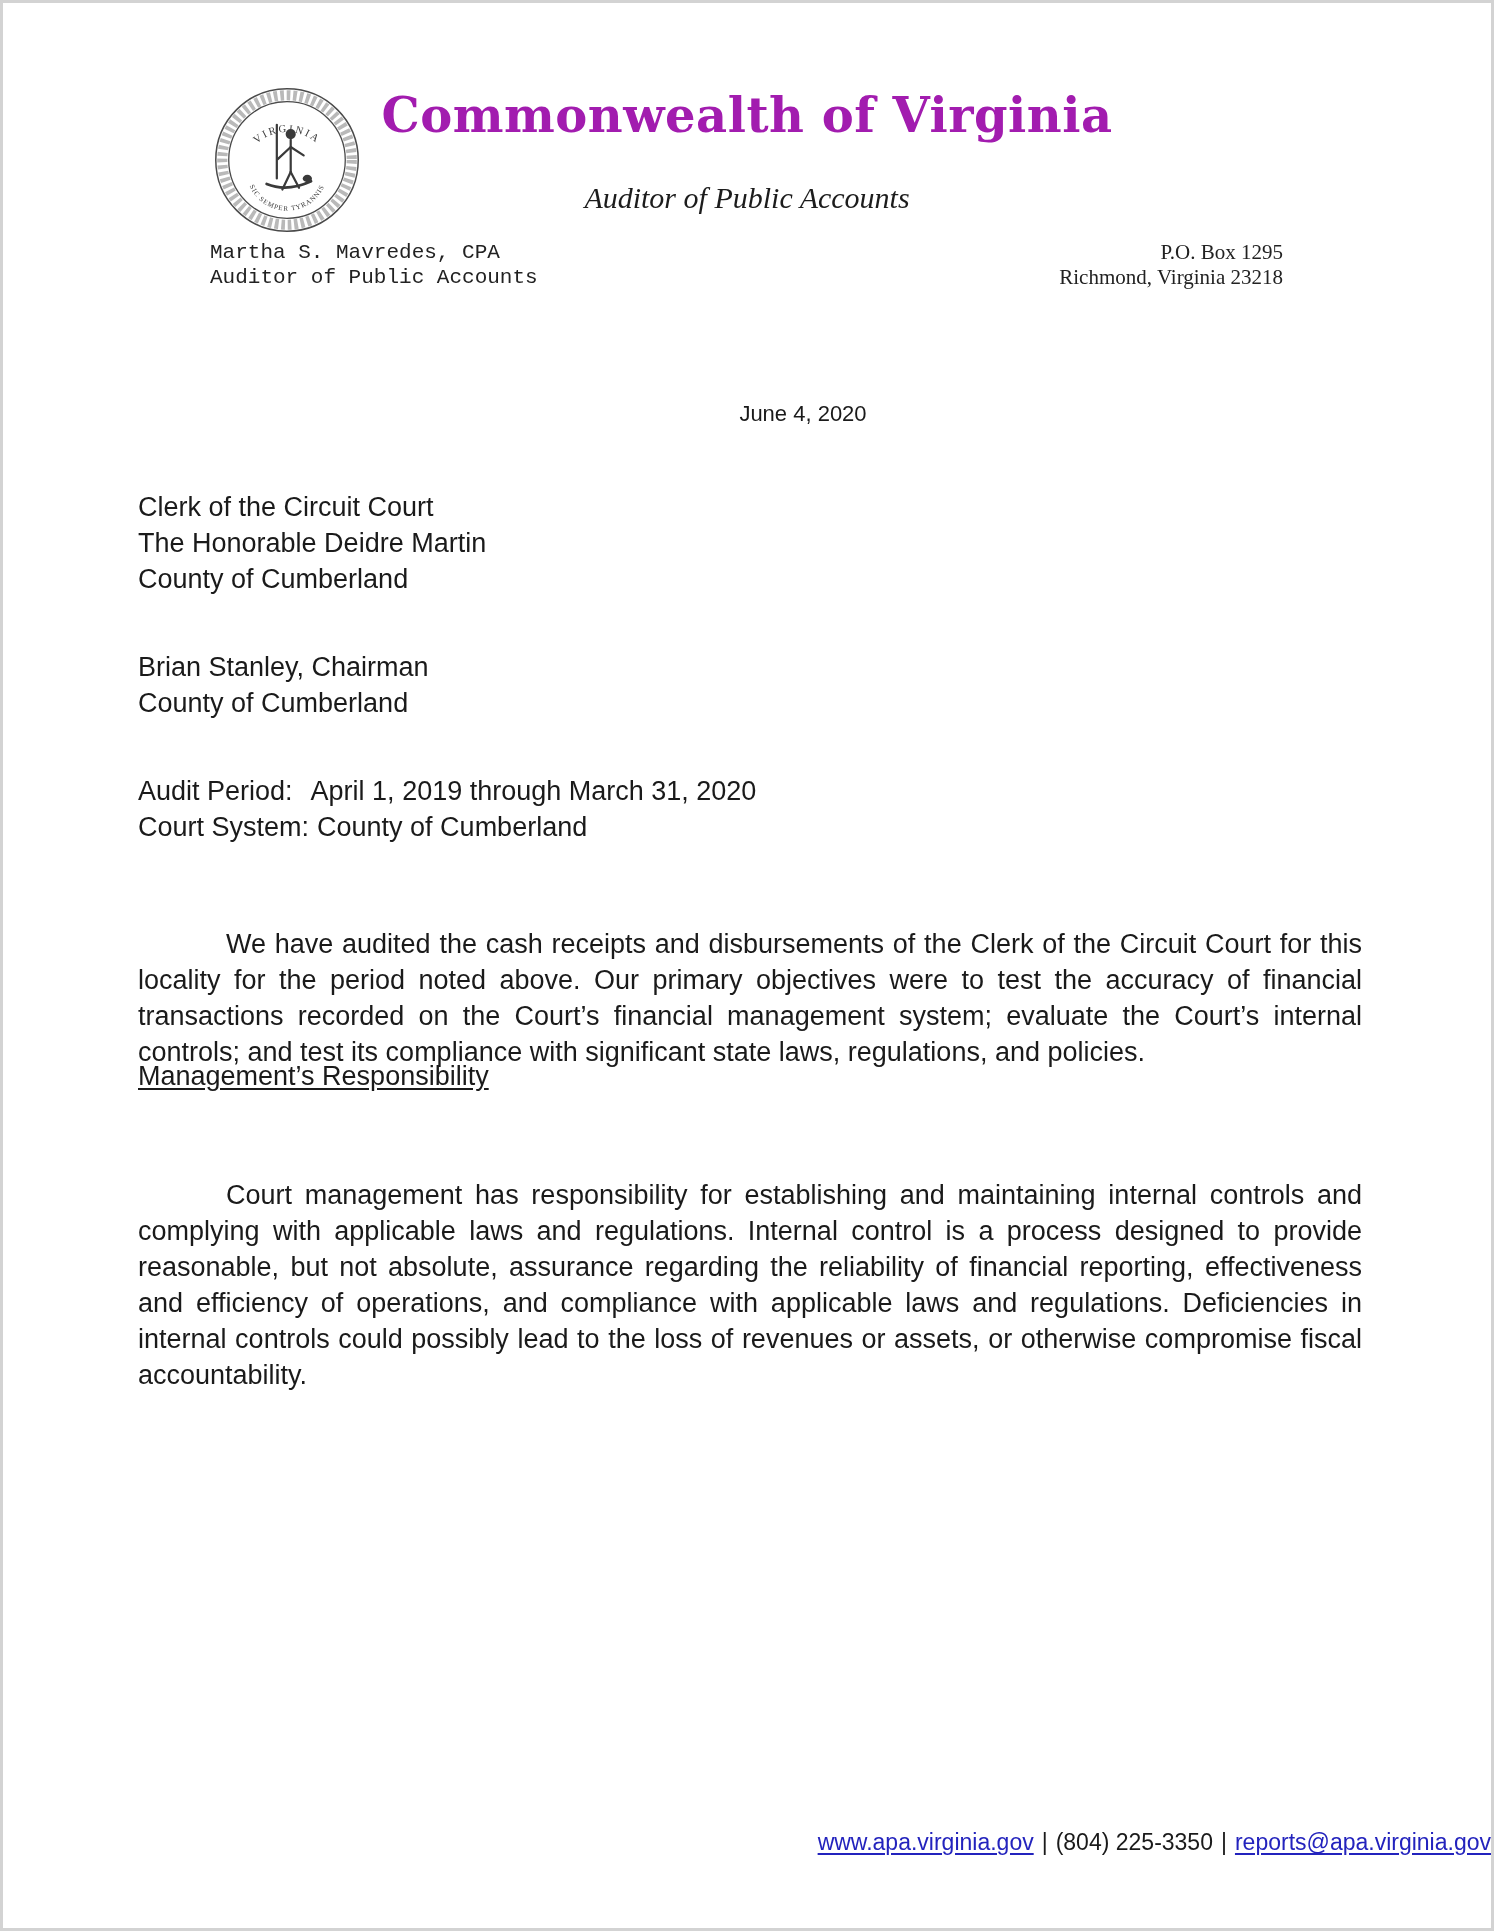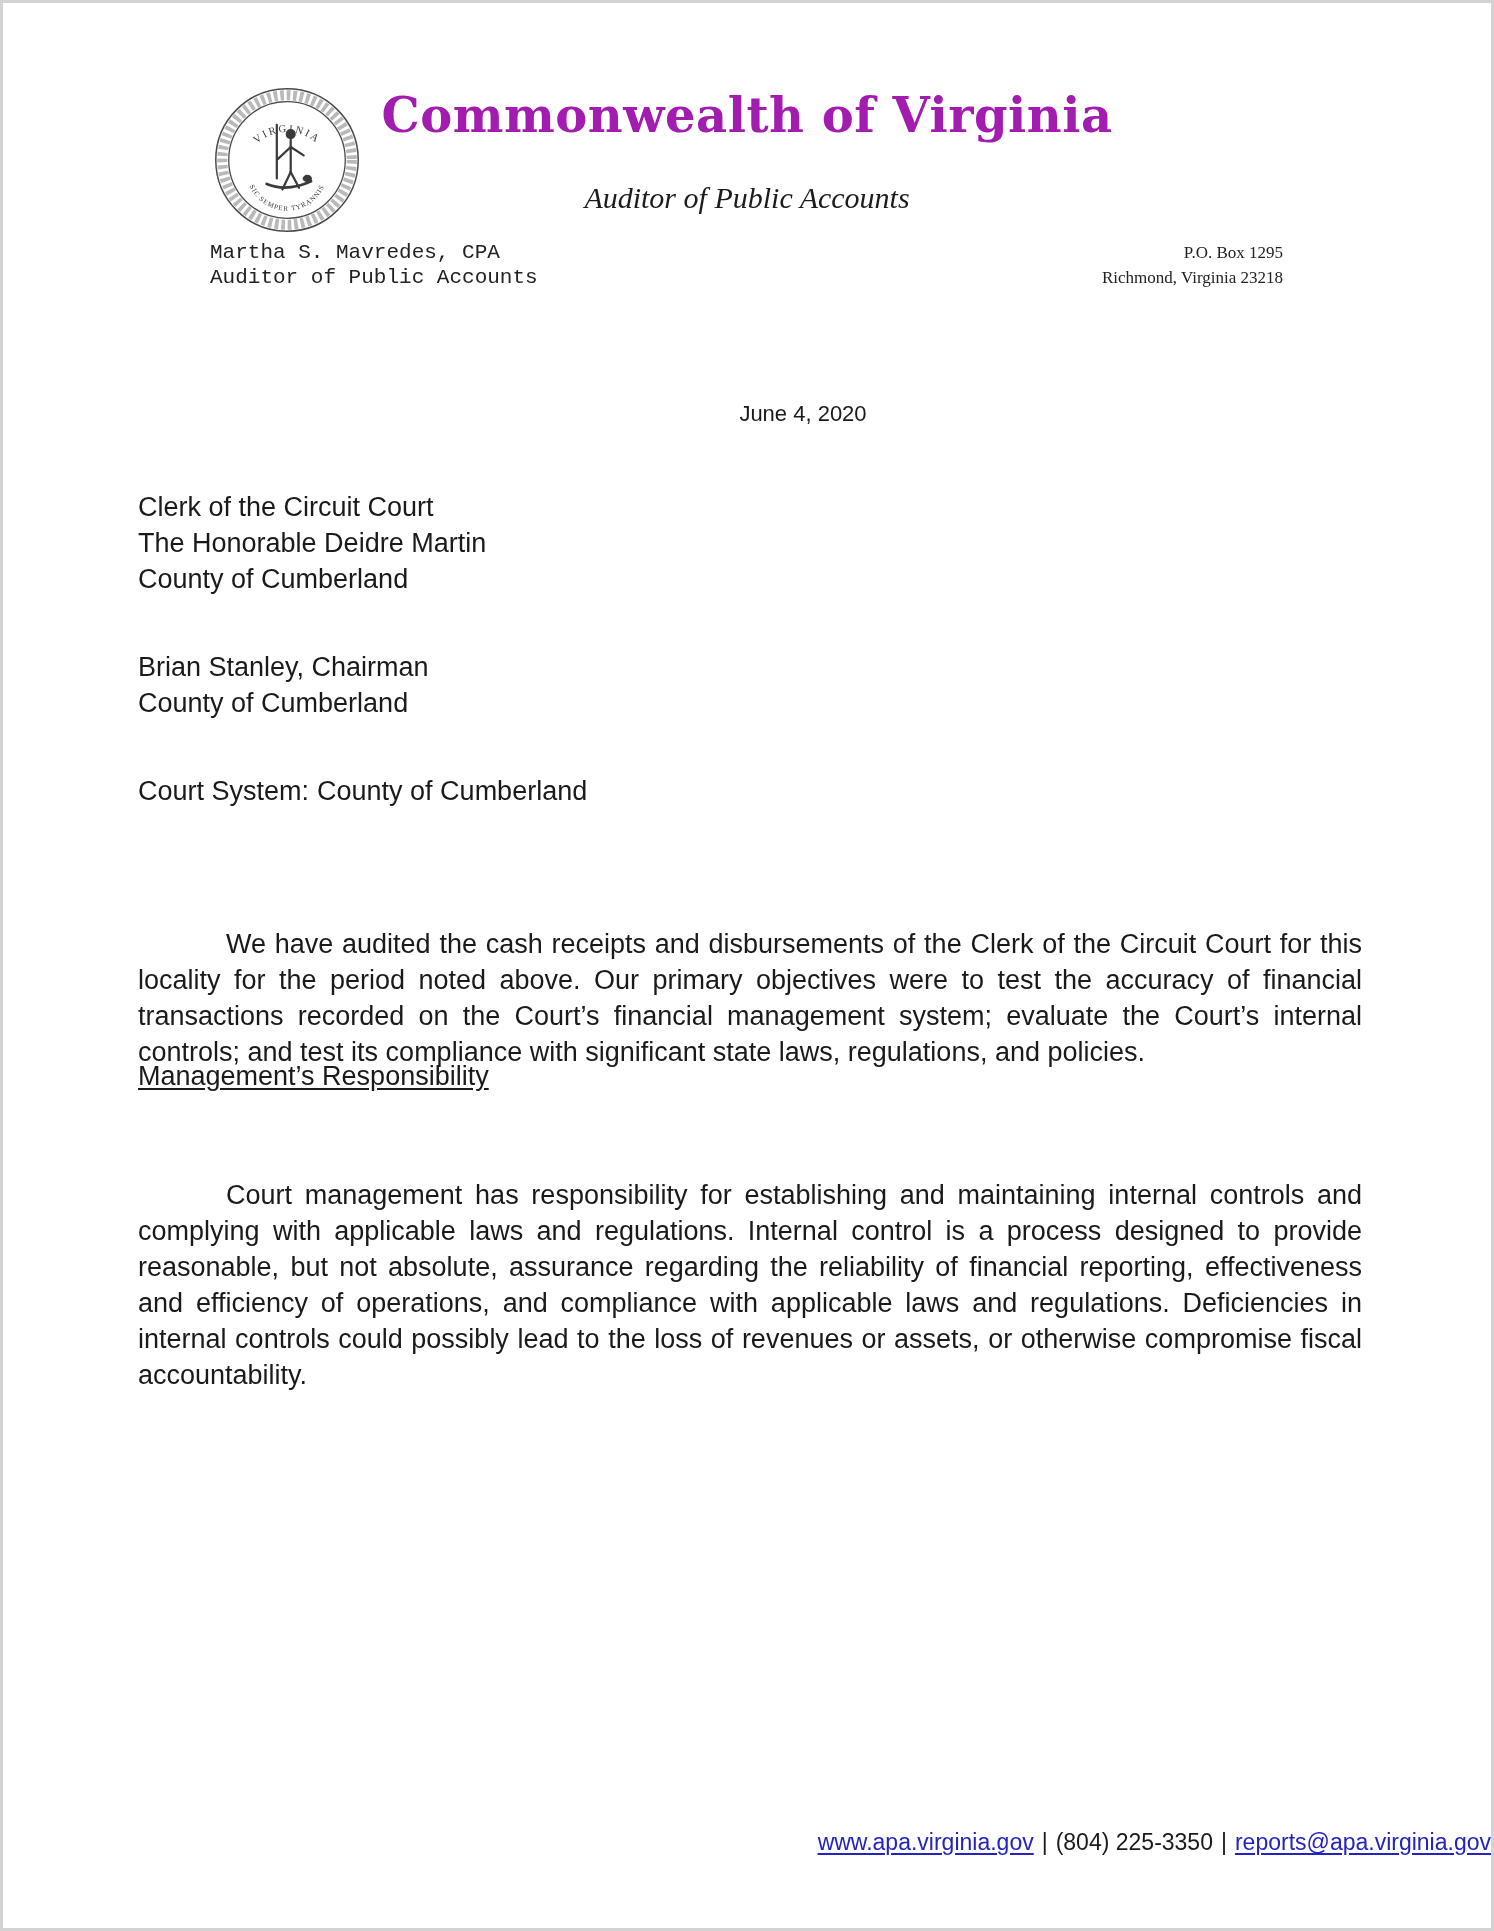--- a/index.html
+++ b/index.html
@@ -57,21 +57,21 @@
     line-height: 25px;
     color: #222222;
   }
 
   .po-block {
     position: absolute;
     right: 208px;
     top: 237px;
     text-align: right;
     font-family: "Liberation Serif", serif;
-    font-size: 17px;
+    font-size: 21px;
     line-height: 25px;
     color: #222222;
   }
 
   
   .date-line {
     position: absolute;
     left: 0; right: 0;
     top: 398px;
     text-align: center;
@@ -183,20 +183,23 @@
       <div>Clerk of the Circuit Court</div>
       <div>The Honorable Deidre Martin</div>
       <div>County of Cumberland</div>
     </div>
     <div class="addr-group">
       <div>Brian Stanley, Chairman</div>
       <div>County of Cumberland</div>
     </div>
     <div class="addr-group">
       <div class="audit-row">
+        <span>Audit Period:</span><span class="value-wide">April 1, 2019 through March 31, 2020</span>
+      </div>
+      <div class="audit-row">
         <span>Court System:</span><span class="value-narrow">County of Cumberland</span>
       </div>
     </div>
   </div>
 
   <div class="body-para para-1">We have audited the cash receipts and disbursements of the Clerk of the Circuit Court for this locality for the period noted above.  Our primary objectives were to test the accuracy of financial transactions recorded on the Court’s financial management system; evaluate the Court’s internal controls; and test its compliance with significant state laws, regulations, and policies.</div>
 
   <div class="section-heading">Management’s Responsibility</div>
 
   <div class="body-para para-2">Court management has responsibility for establishing and maintaining internal controls and complying with applicable laws and regulations.  Internal control is a process designed to provide reasonable, but not absolute, assurance regarding the reliability of financial reporting, effectiveness and efficiency of operations, and compliance with applicable laws and regulations.  Deficiencies in internal controls could possibly lead to the loss of revenues or assets, or otherwise compromise fiscal accountability.</div>

